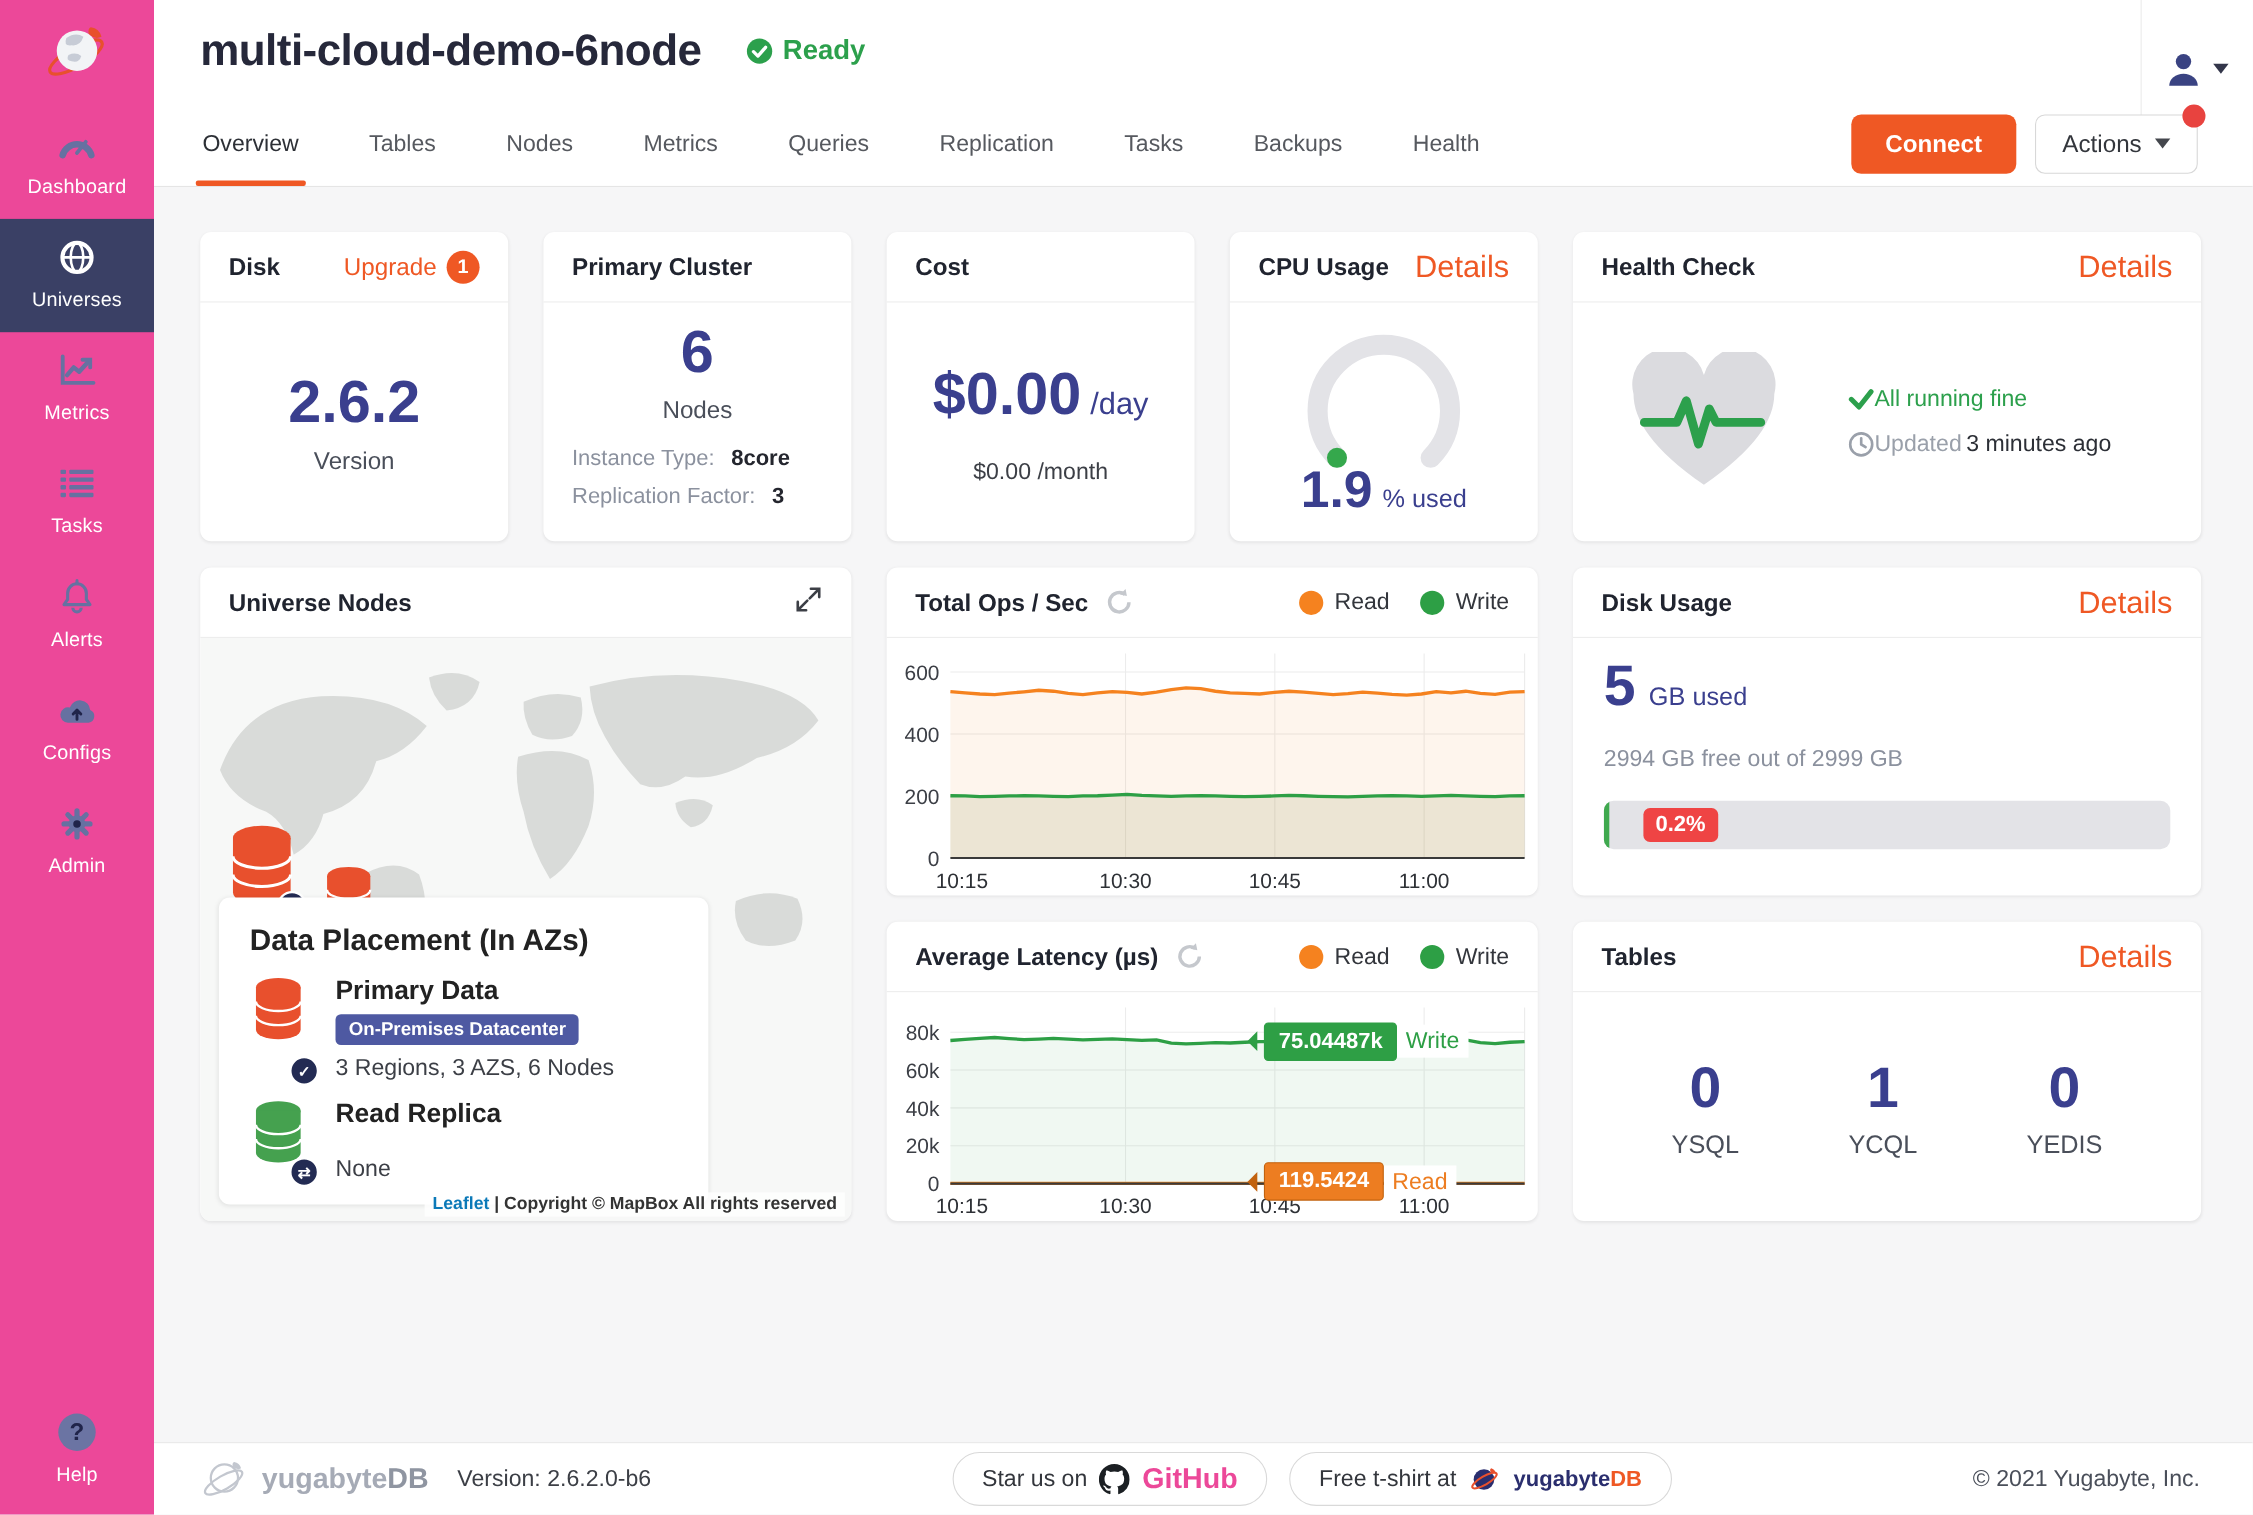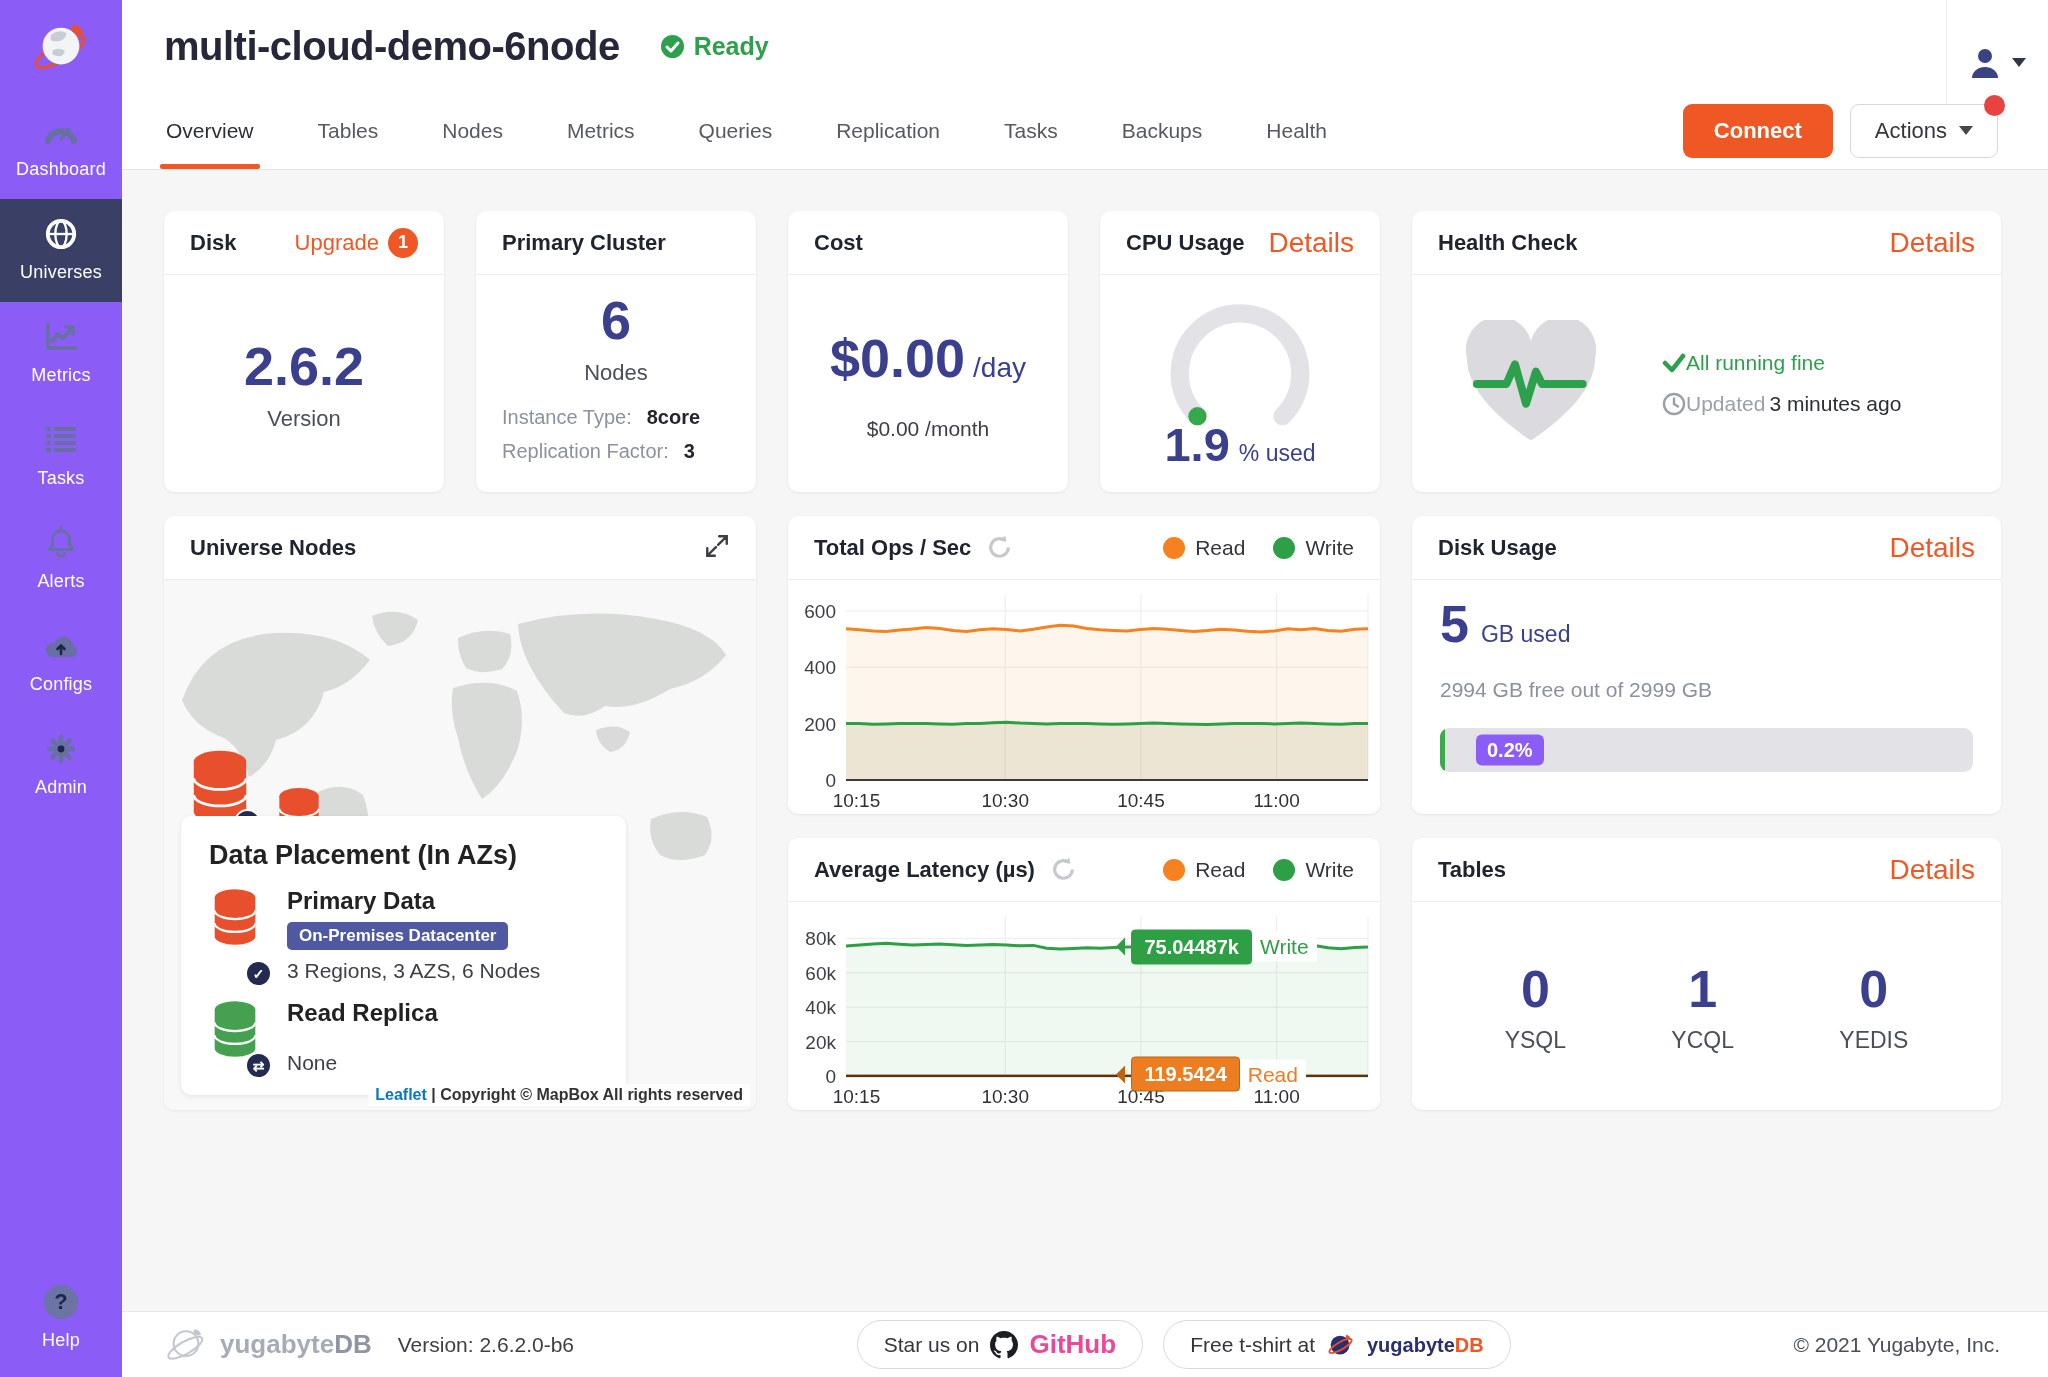--- a/index.html
+++ b/index.html
@@ -1,21 +1,21 @@
 <!DOCTYPE html>
 <html><head>
 <meta charset="utf-8">
 <style>
   * { box-sizing: border-box; }
   html,body { width:2048px; height:1377px; margin:0; overflow:hidden;
     font-family:"Liberation Sans", sans-serif; background:#f6f6f7; }
   .app { display:flex; width:2048px; height:1377px; }
 
   
-  .sidebar { width:122px; background:#8b5cf6; display:flex; flex-direction:column; flex-shrink:0; }
+  .sidebar { width:140px; background:#ec4899; display:flex; flex-direction:column; flex-shrink:0; }
   .logo-box { height:96px; display:flex; align-items:center; justify-content:center; }
   .nav-item { padding:17px 4px 19px; display:flex; flex-direction:column; align-items:center; gap:10px; cursor:pointer; }
   .nav-item .nicon { height:36px; display:flex; align-items:center; justify-content:center; color:#6671A1; }
   .nav-item .nlabel { font-size:18px; color:#fff; font-weight:500; letter-spacing:.2px; }
   .nav-item.active { background:#3A4065; }
   .nav-item.active .nicon { color:#fff; }
   .side-spacer { flex:1; }
   .help-circle { width:34px; height:34px; border-radius:50%; background:#6B74A3; color:#20244A;
     font-weight:bold; font-size:22px; display:flex; align-items:center; justify-content:center; }
 
@@ -118,21 +118,21 @@
   .anno-lbl { background:#fff; padding:3px 8px; font-size:21px; white-space:nowrap; }
 
   
   .disk-card { grid-column:5; grid-row:2; }
   .disk-body { flex:1; padding:14px 28px 0; }
   .disk-val b { font-size:52px; font-weight:bold; color:#3A3F8E; }
   .disk-val span { font-size:23px; color:#3A3F8E; margin-left:12px; }
   .disk-sub { font-size:21px; color:#8b919e; margin-top:24px; }
   .disk-bar { margin-top:26px; height:44px; background:#E3E3E7; border-radius:9px; position:relative; overflow:hidden; }
   .disk-fill { position:absolute; left:0; top:0; bottom:0; width:5px; background:#3FA94F; }
-  .disk-chip { position:absolute; left:36px; top:50%; transform:translateY(-50%); background:#8b5cf6;
+  .disk-chip { position:absolute; left:36px; top:50%; transform:translateY(-50%); background:#ef4444;
     color:#fff; font-weight:bold; font-size:20px; padding:4px 11px; border-radius:6px; }
   .tables-card { grid-column:5; grid-row:3; }
   .tables-body { flex:1; display:flex; align-items:center; justify-content:space-around; padding:0 40px; }
   .tbl-item { text-align:center; }
   .tbl-val { font-size:52px; font-weight:bold; color:#3A3F8E; }
   .tbl-lbl { font-size:23px; color:#4a4f5a; margin-top:8px; }
 
   
   .footer { height:66px; background:#fff; border-top:1px solid #e8e8e8; display:flex; align-items:center;
     padding:0 48px 0 42px; flex-shrink:0; }

